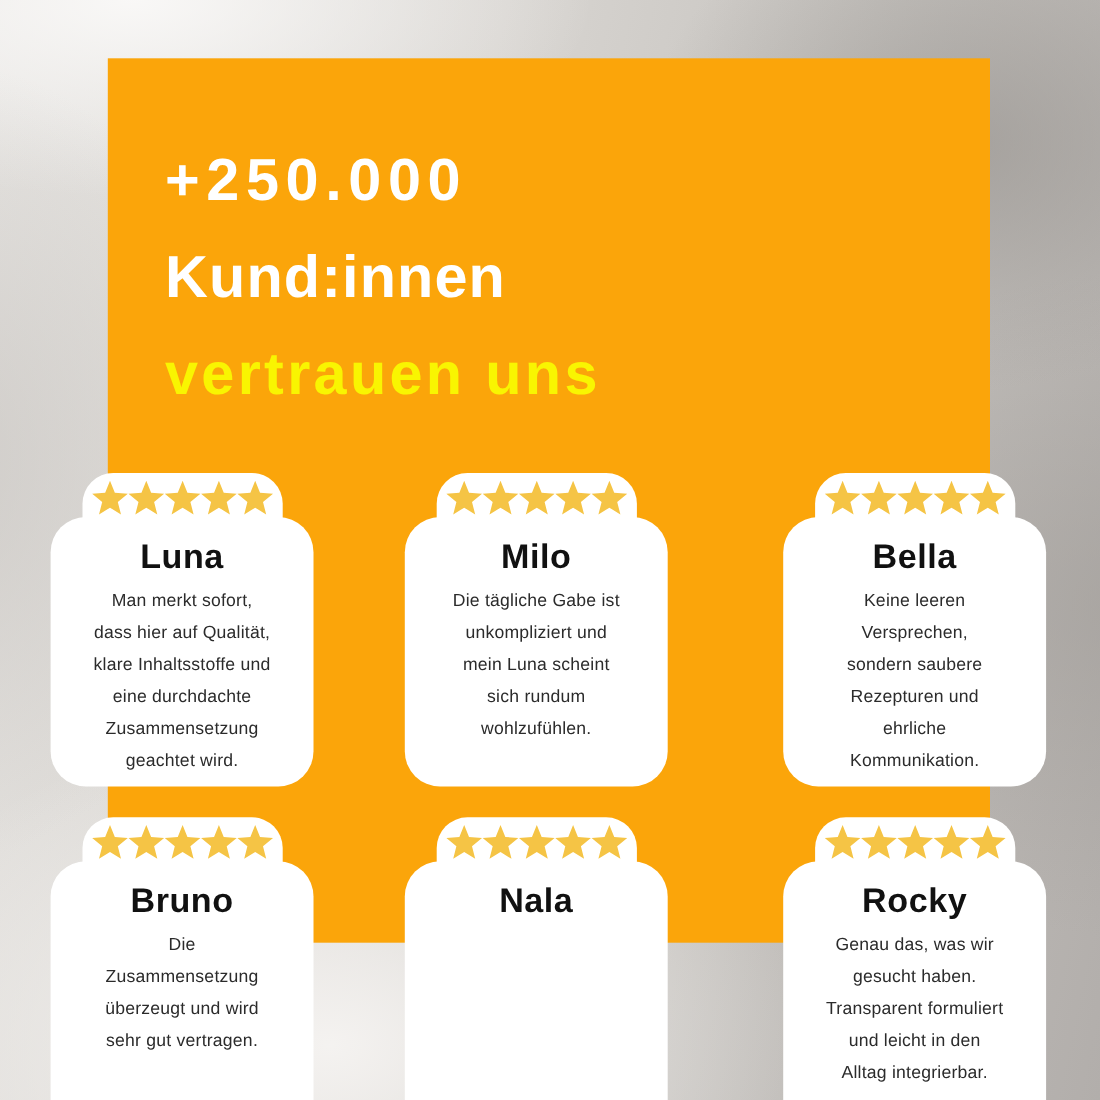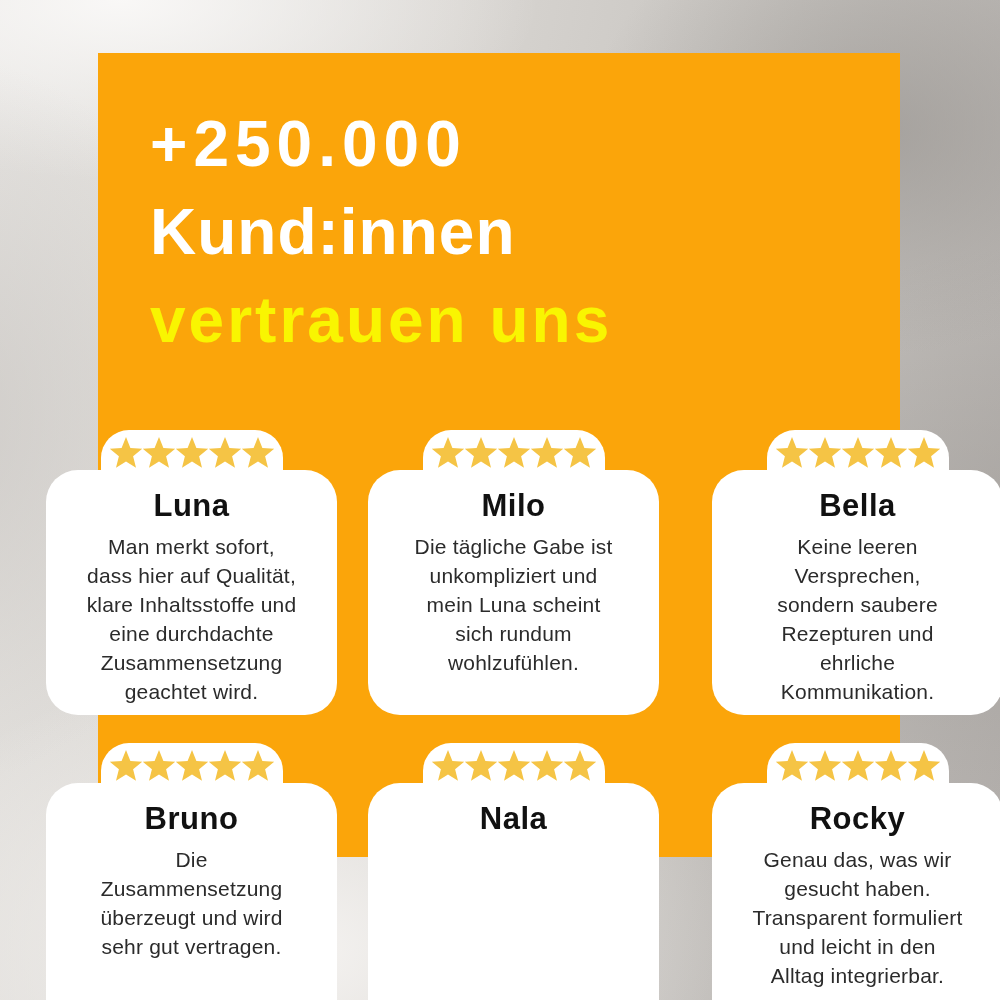--- a/index.html
+++ b/index.html
@@ -15,50 +15,50 @@
       radial-gradient(640px 420px at 30% 95%, rgba(246,244,242,.95), rgba(246,244,242,0) 70%),
       radial-gradient(420px 520px at -6% 42%, rgba(190,186,182,.55), rgba(190,186,182,0) 70%),
       radial-gradient(560px 240px at 12% 0%, rgba(250,249,248,.95), rgba(250,249,248,0) 75%),
       linear-gradient(102deg,#e6e4e1 0%,#d8d5d1 38%,#c6c3bf 66%,#b2aeab 100%);
   }
   .orange-panel{
     position:absolute;left:98px;top:53px;width:802px;height:804px;
     background:var(--panel_orange,#FBA50A);
   }
   .heading{
-    position:absolute;left:150px;top:100px;
-    font-weight:700;font-size:64px;line-height:88px;
+    position:absolute;left:150px;top:120px;
+    font-weight:700;font-size:54px;line-height:88px;
     color:var(--title_white,#fff);
   }
   .heading .line1{display:block;letter-spacing:6px;}
   .heading .line2{display:block;letter-spacing:1px;}
   .heading .highlight{display:block;color:var(--highlight_yellow,#F9F501);letter-spacing:3px;}
   .card{
-    position:absolute;width:291px;background:var(--card_white,#fff);
+    position:absolute;width:239px;background:var(--card_white,#fff);
     border-radius:32px;text-align:center;
   }
   .card.row1{top:470px;height:245px;}
   .card.row2{top:783px;height:260px;} 
   .card.col1{left:46px;}
   .card.col2{left:368px;}
   .card.col3{left:692px;margin-left:20px;}
   .badge{
     position:absolute;top:-40px;left:50%;transform:translateX(-50%);
     width:182px;height:70px;background:var(--card_white,#fff);
     border-radius:28px;z-index:0;
   }
   .stars{display:block;margin:7px auto 0 auto;}
   .star-shape{fill:var(--star_gold,#F5C445);}
   .card-inner{position:relative;z-index:1;padding:18px 10px 0 10px;}
   .reviewer-name{
     font-size:31px;font-weight:700;color:var(--name_black,#111);
     letter-spacing:.5px;margin-bottom:8px;
   }
   .review-text{
-    font-size:21px;line-height:29px;color:var(--text_dark,#2B2B2B);
+    font-size:16px;line-height:29px;color:var(--text_dark,#2B2B2B);
     letter-spacing:.2px;white-space:pre-line;
   }
 </style>
 </head>
 <body>
 
 <svg width="0" height="0" style="position:absolute" aria-hidden="true">
   <defs>
     <polygon id="star5" class="star-shape" points="17,0 21.4,10.9 33.2,11.75 24.1,19.3 27,30.75 17,24.5 7,30.75 9.9,19.3 0.8,11.75 12.6,10.9"></polygon>
   </defs>

